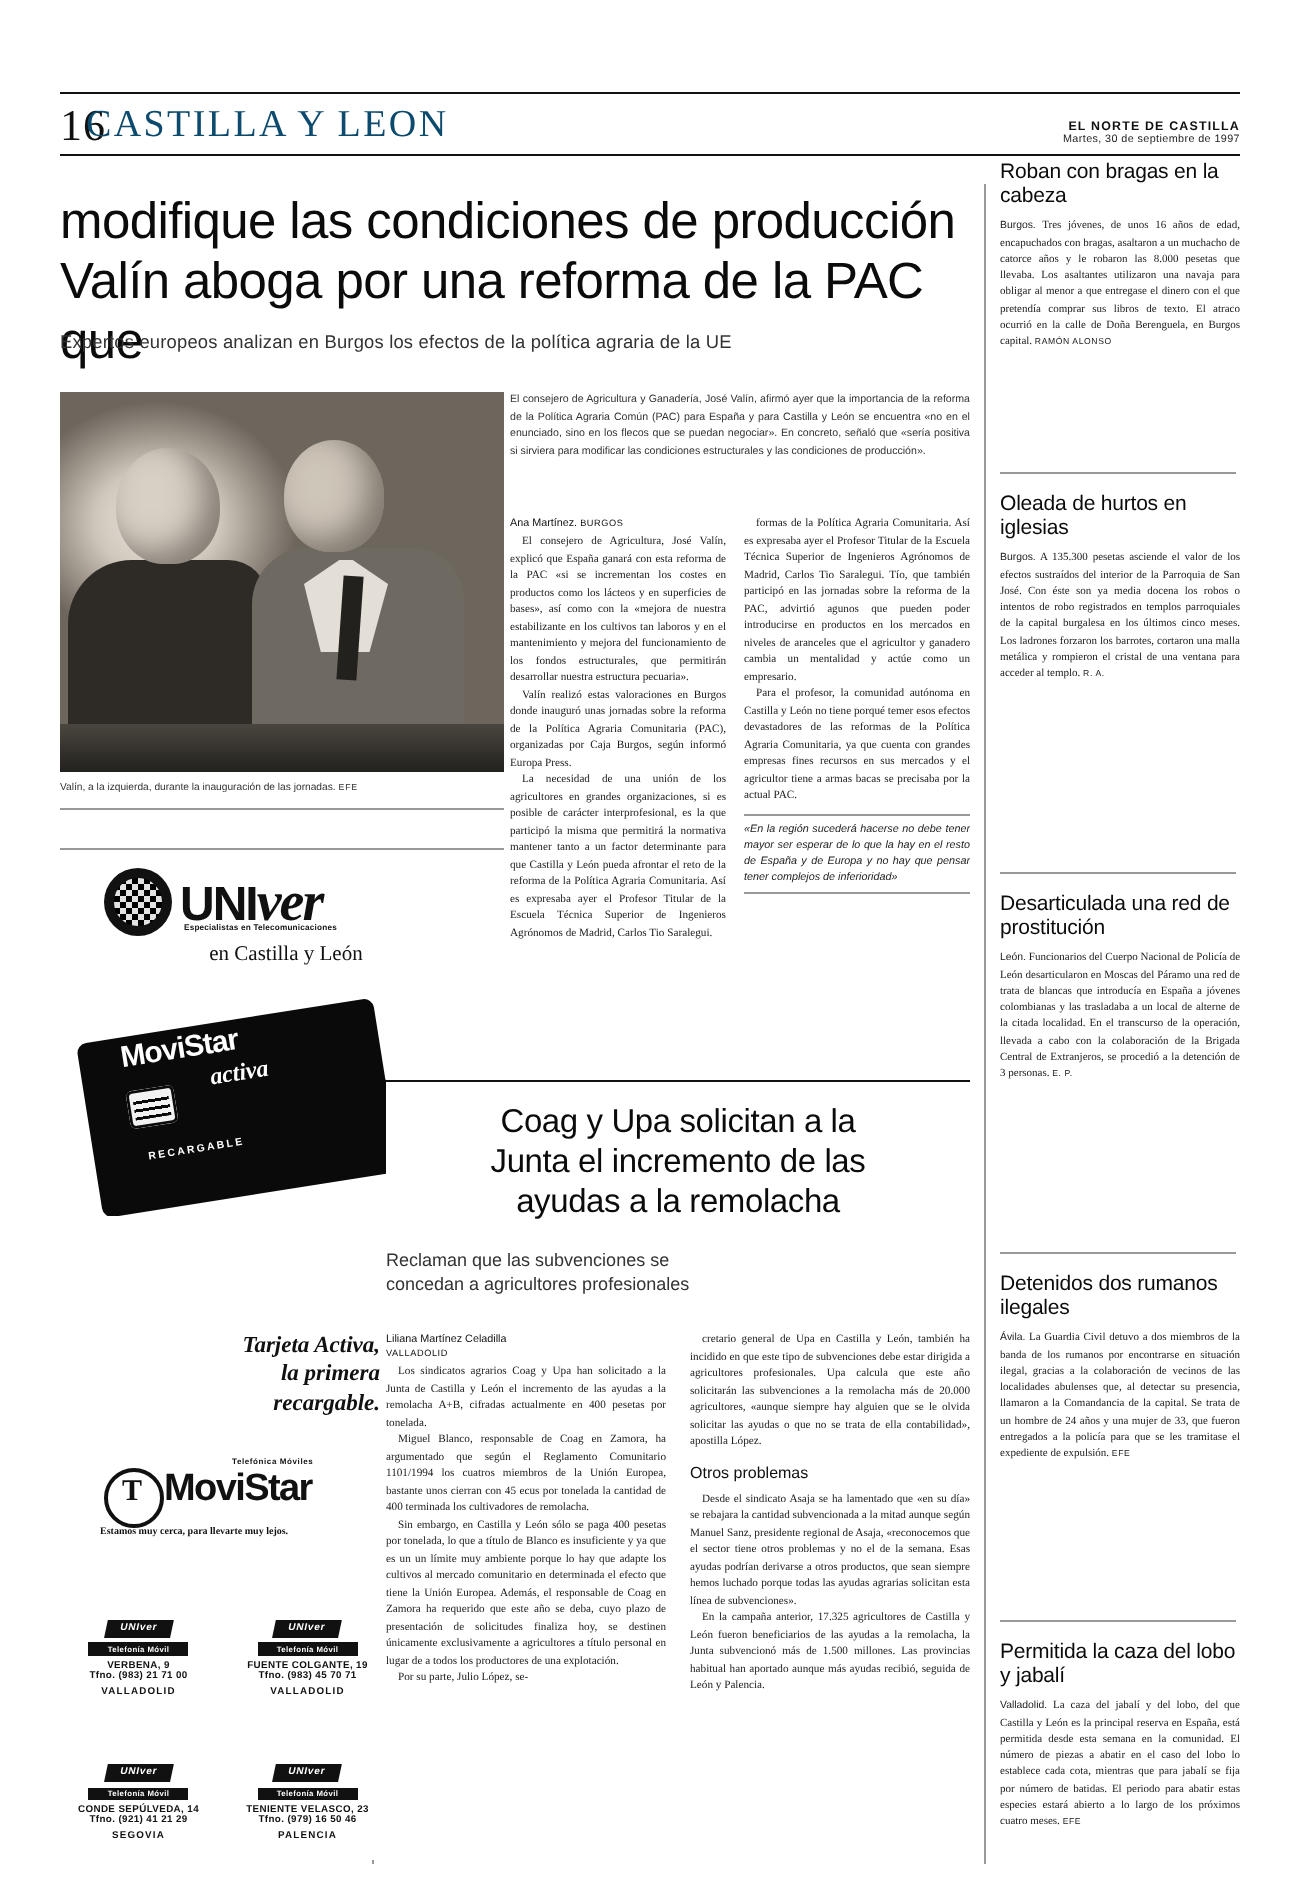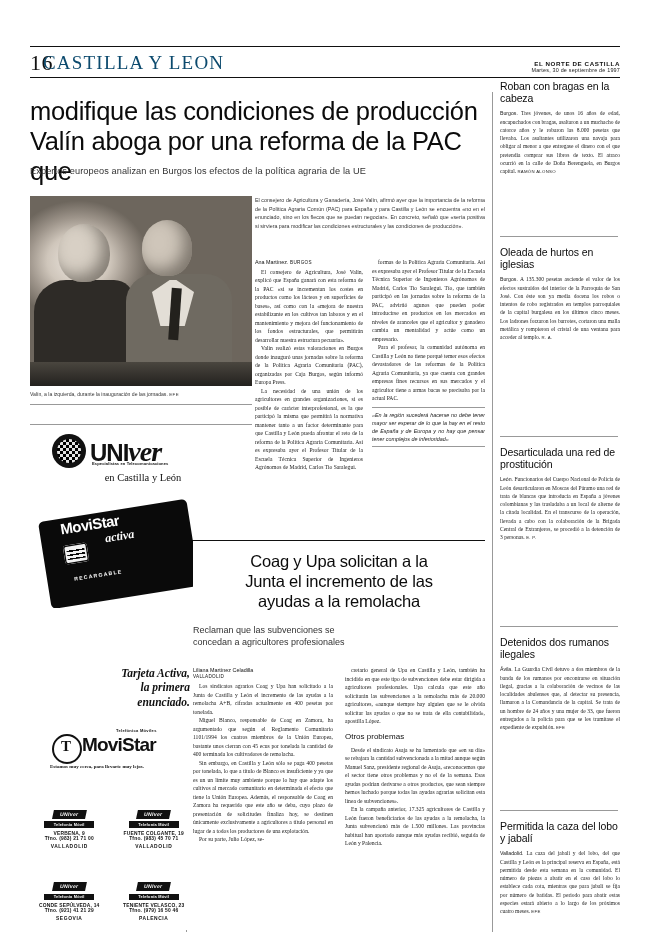--- a/index.html
+++ b/index.html
@@ -341,21 +341,21 @@
       <div class="card-black"></div>
       <div class="card-movi">MoviStar</div>
       <div class="card-activa">activa</div>
       <div class="card-chip"></div>
       <div class="card-rec">RECARGABLE</div>
     </div>
 
     <div class="ad-tag">
       <div>Tarjeta Activa,</div>
       <div>la primera</div>
-      <div>enunciado.</div>
+      <div>recargable.</div>
     </div>
 
     <div class="ad-logo2">
       <div class="logo2-t">Telefónica Móviles</div>
       <div class="logo2-mark"></div>
       <div class="logo2-word">MoviStar</div>
       <div class="logo2-slogan">Estamos muy cerca, para llevarte muy lejos.</div>
     </div>
 
     <div class="stores">

